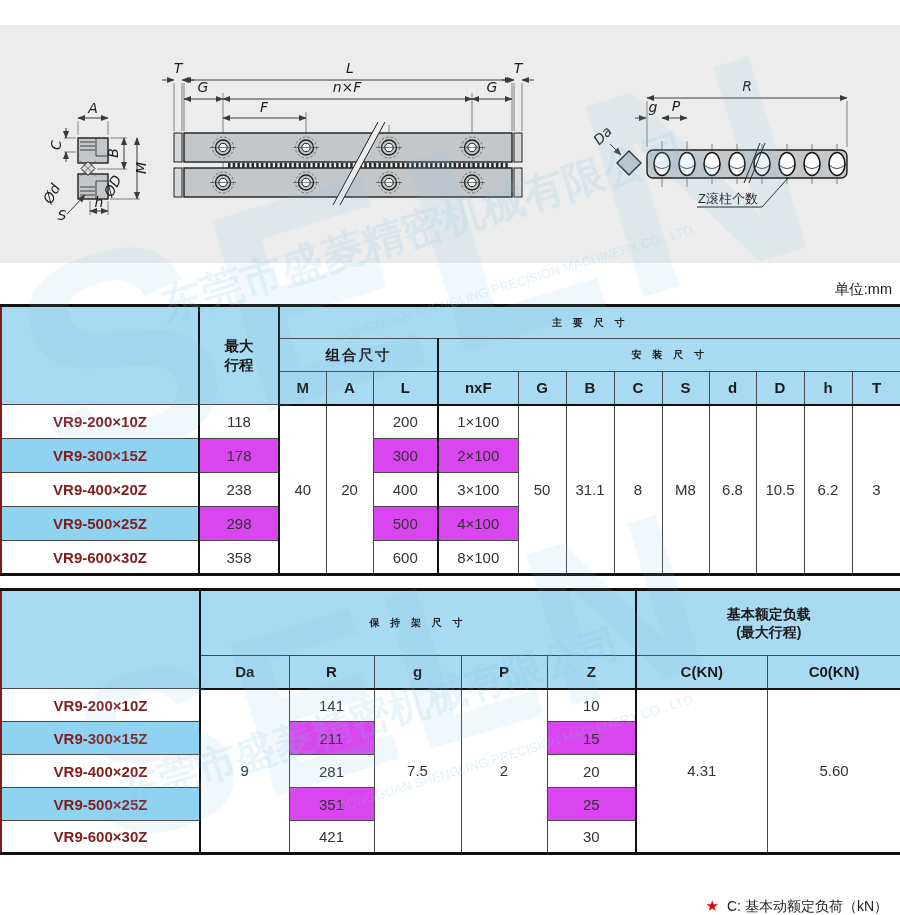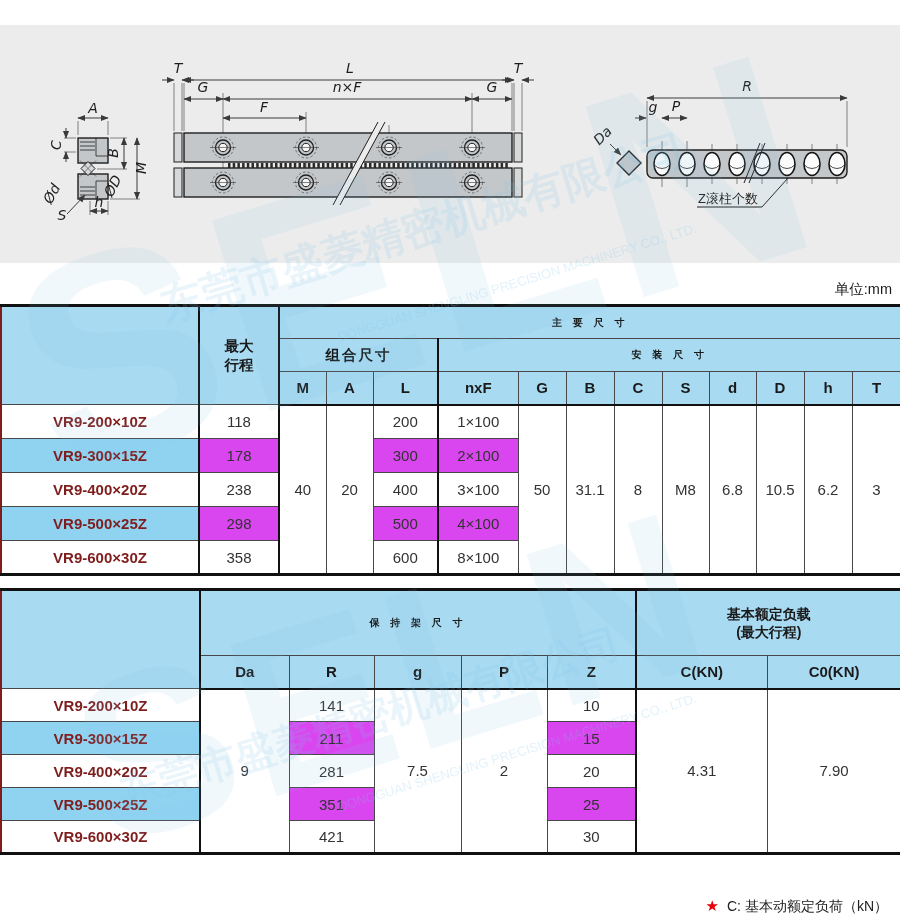--- a/index.html
+++ b/index.html
@@ -393,21 +393,21 @@
     </thead>
     <tbody>
       <tr style="height:33px">
         <td class="model bR2">VR9-200×10Z</td>
         <td rowspan="5" class="white">9</td>
         <td class="white">141</td>
         <td rowspan="5" class="white">7.5</td>
         <td rowspan="5" class="white">2</td>
         <td class="white bR2">10</td>
         <td rowspan="5" class="white">4.31</td>
-        <td rowspan="5" class="white">7.90</td>
+        <td rowspan="5" class="white">5.60</td>
       </tr>
       <tr style="height:33px" class="row-blue">
         <td class="model bR2">VR9-300×15Z</td>
         <td class="beige">211</td>
         <td class="beige bR2">15</td>
       </tr>
       <tr style="height:33px">
         <td class="model bR2">VR9-400×20Z</td>
         <td class="white">281</td>
         <td class="white bR2">20</td>

